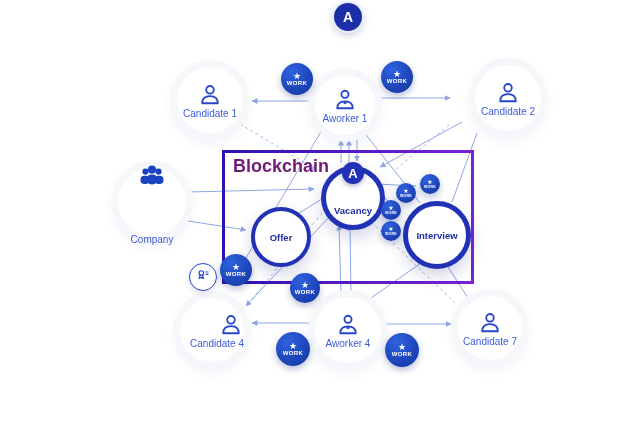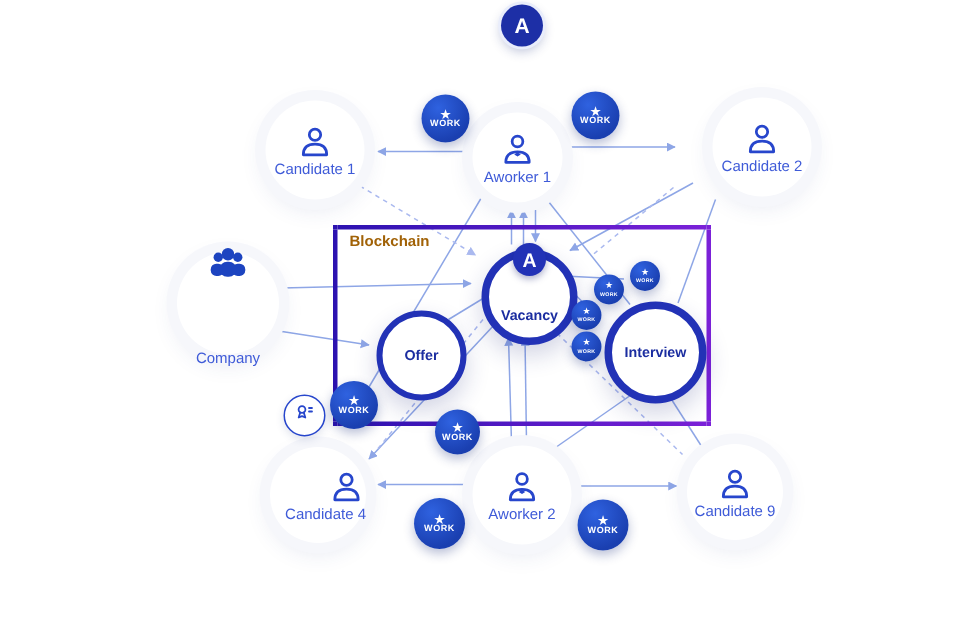--- a/index.html
+++ b/index.html
@@ -10,21 +10,21 @@
   
   .node{position:absolute;background:#fff;border-radius:50%;
     box-shadow:0 0 0 7px #f6f7fb, 0 5px 16px rgba(50,70,140,.15);
     display:flex;flex-direction:column;align-items:center;justify-content:center;z-index:4;}
   .node-label{font-size:10px;color:#3f5bd8;margin-top:0px;white-space:nowrap;}
   .node svg{display:block;}
 
   
   .bbox{position:absolute;left:222px;top:150px;width:246px;height:128px;
     border:3px solid;border-image:linear-gradient(90deg,#2c12b0,#7b21d8) 1;z-index:2;}
-  .bbox-title{position:absolute;left:8px;top:3px;font-size:10px;font-weight:bold;color:#a16207;}
+  .bbox-title{position:absolute;left:8px;top:3px;font-size:18px;font-weight:bold;color:#701a75;}
 
   
   .stage{position:absolute;border-radius:50%;background:#fff;border:5px solid #2232b6;
     display:flex;align-items:center;justify-content:center;
     box-shadow:0 7px 16px rgba(30,40,120,.20);z-index:5;}
   .stage-label{font-weight:bold;color:#1b2da0;font-size:9.5px;}
   .a-badge{position:absolute;left:50%;top:-9px;transform:translateX(-50%);
     width:22px;height:22px;border-radius:50%;background:#2232b6;color:#fff;
     font-weight:bold;font-size:13px;display:flex;align-items:center;justify-content:center;
     box-shadow:0 2px 5px rgba(20,30,110,.35);}
@@ -174,31 +174,31 @@
   </div>
 
   <div class="node" style="left:315px;top:297px;width:66px;height:66px;">
     <span>
       <svg width="26" height="26" viewBox="0 0 24 24" fill="none" stroke="#2746cc" stroke-width="1.7" stroke-linecap="round" stroke-linejoin="round">
         <circle cx="12" cy="6.8" r="3.3"></circle>
           <path d="M4.8 19.6 q0 -6.4 7.2 -6.4 t7.2 6.4 z"></path>
         <path d="M12 13.4 l2 1.3 -2 1.3 -2 -1.3 z" fill="#2746cc" stroke="none"></path>
       </svg>
     </span>
-    <span class="node-label">Aworker 2</span>
+    <span class="node-label">Aworker 4</span>
   </div>
 
   <div class="node" style="left:458px;top:296px;width:64px;height:64px;">
     <span>
       <svg width="26" height="26" viewBox="0 0 24 24" fill="none" stroke="#2746cc" stroke-width="1.7" stroke-linecap="round" stroke-linejoin="round">
         <circle cx="12" cy="7.2" r="3.5"></circle>
           <path d="M4.8 19.6 q0 -6.6 7.2 -6.6 t7.2 6.6 z"></path>
       </svg>
     </span>
-    <span class="node-label">Candidate 9</span>
+    <span class="node-label">Candidate 7</span>
   </div>
 
   <div class="work" style="left:281px;top:63px;width:32px;height:32px;">
     <span class="star">★</span>
     <span class="wtxt">WORK</span>
   </div>
   <div class="work" style="left:381px;top:61px;width:32px;height:32px;">
     <span class="star">★</span>
     <span class="wtxt">WORK</span>
   </div>

